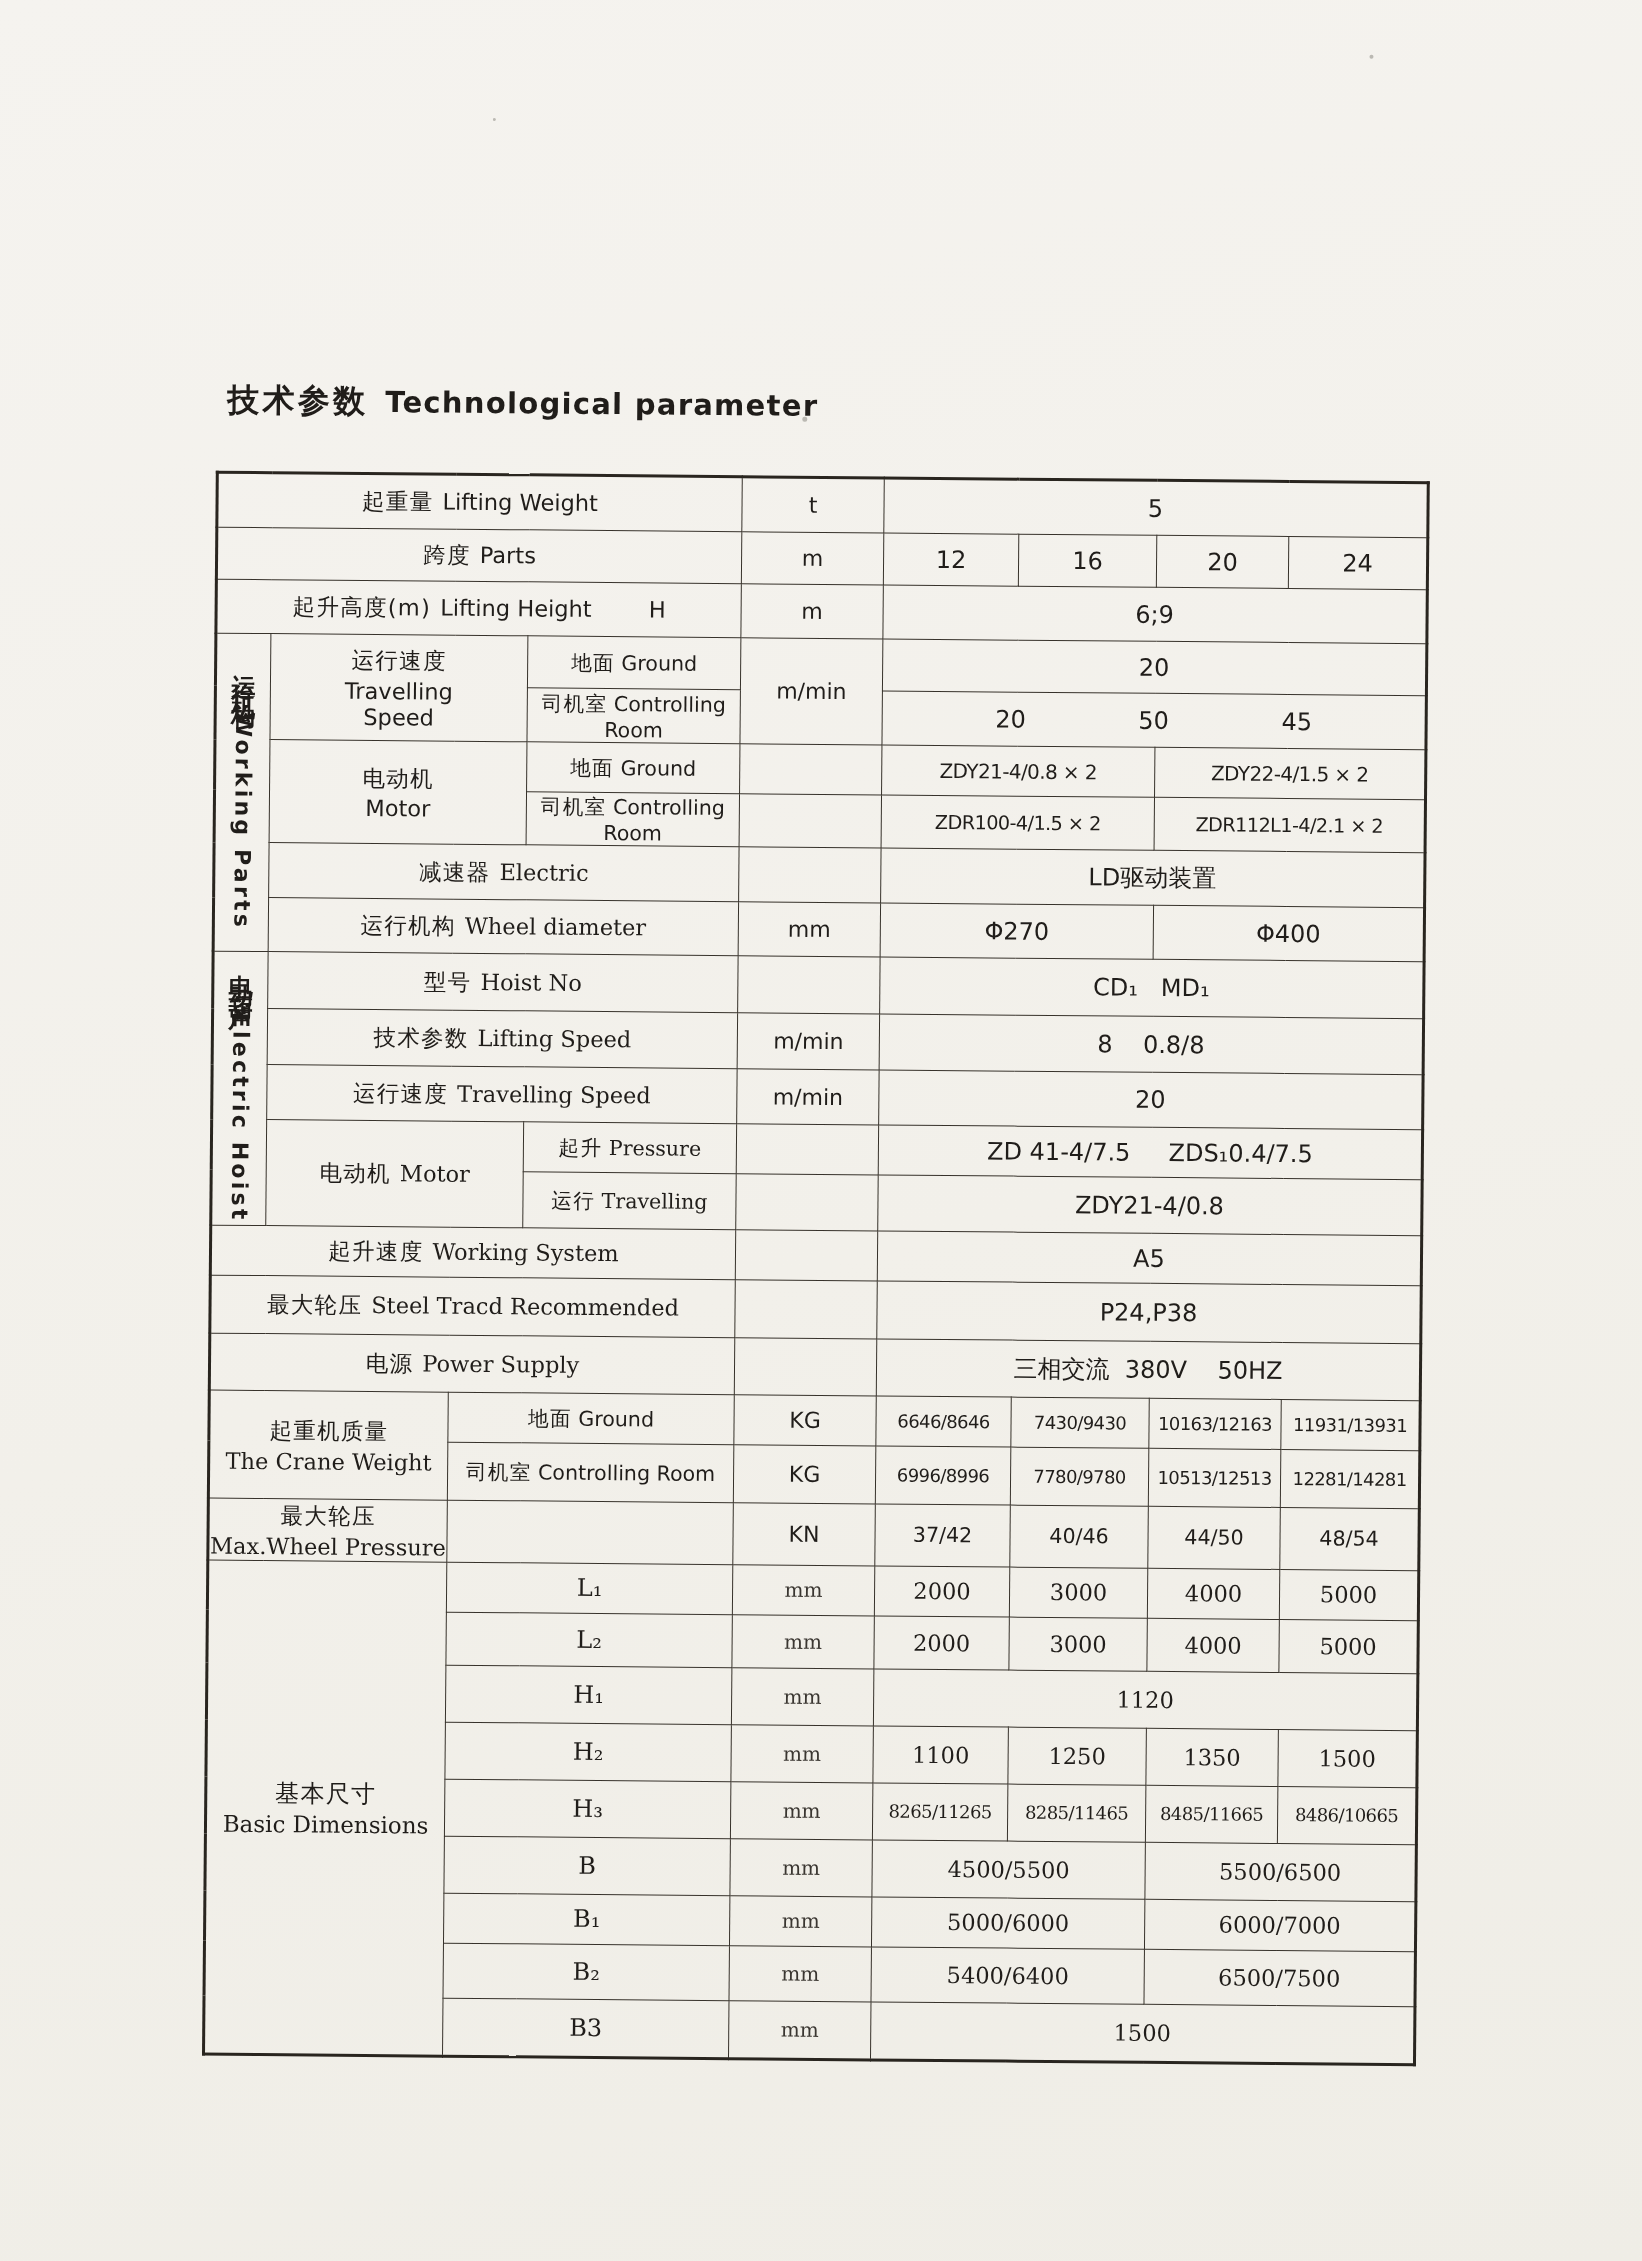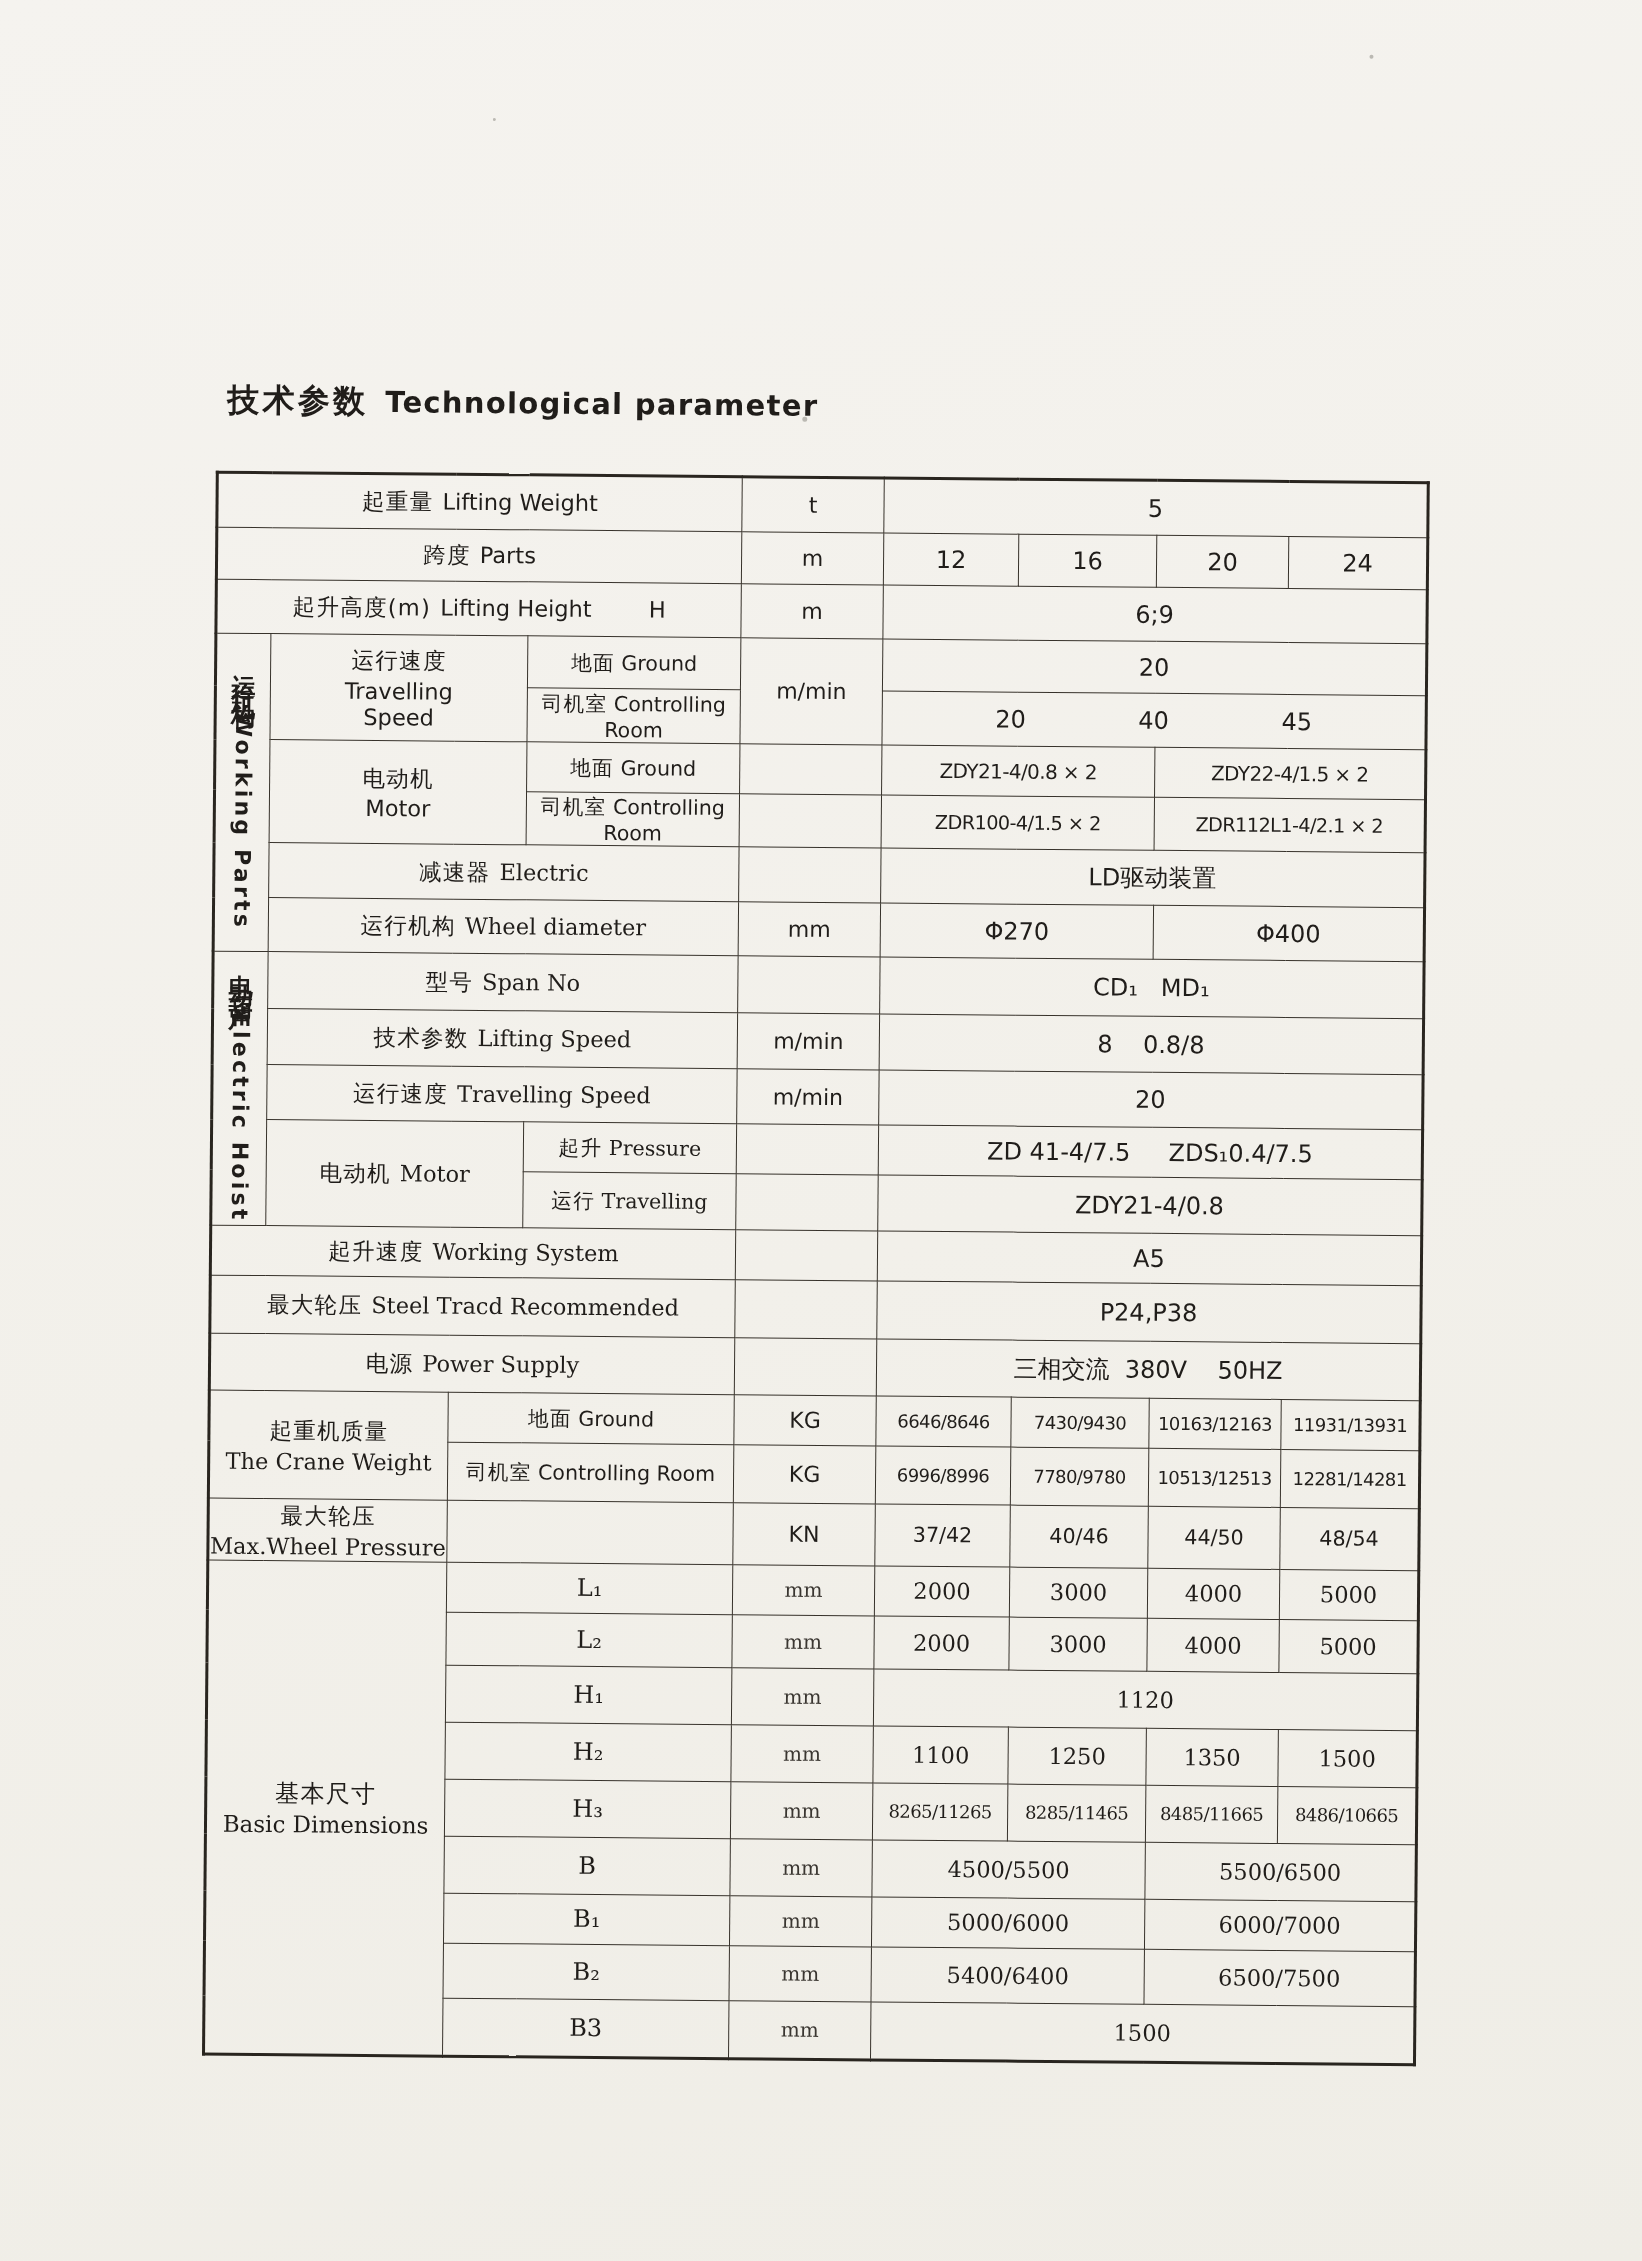--- a/index.html
+++ b/index.html
@@ -109,21 +109,21 @@
       <td class="sublbl"><span class="zh">地面</span><span class="en">Ground</span></td>
       <td rowspan="2" class="unit">m/min</td>
       <td colspan="4" class="val">20</td>
     </tr>
 
     <tr style="height:54px">
       <td class="sublbl"><span class="zh">司机室</span><span class="en">Controlling Room</span></td>
       <td colspan="4">
         <div class="triple val">
           <span>20</span>
-          <span>40</span>
+          <span>50</span>
           <span>45</span>
         </div>
       </td>
     </tr>
 
     <tr style="height:50px">
       <td colspan="2" rowspan="2">
         <span class="stack"><span class="line zh">电动机</span><span class="line en">Motor</span></span>
       </td>
       <td class="sublbl"><span class="zh">地面</span><span class="en">Ground</span></td>
@@ -149,21 +149,21 @@
       <td colspan="3"><span class="zh">运行机构</span><span class="en serif">Wheel diameter</span></td>
       <td class="unit">mm</td>
       <td colspan="2" class="val">Φ270</td>
       <td colspan="2" class="val">Φ400</td>
     </tr>
 
     <tr style="height:57px">
       <td rowspan="5" class="vcell">
         <div class="vtext"><span class="v-zh">电动葫芦</span><span class="v-en">Electric Hoist</span></div>
       </td>
-      <td colspan="3"><span class="zh">型号</span><span class="en serif">Span No</span></td>
+      <td colspan="3"><span class="zh">型号</span><span class="en serif">Hoist No</span></td>
       <td></td>
       <td colspan="4" class="val pre">CD₁   MD₁</td>
     </tr>
 
     <tr style="height:56px">
       <td colspan="3"><span class="zh">技术参数</span><span class="en serif">Lifting Speed</span></td>
       <td class="unit">m/min</td>
       <td colspan="4" class="val pre">8    0.8/8</td>
     </tr>
 

